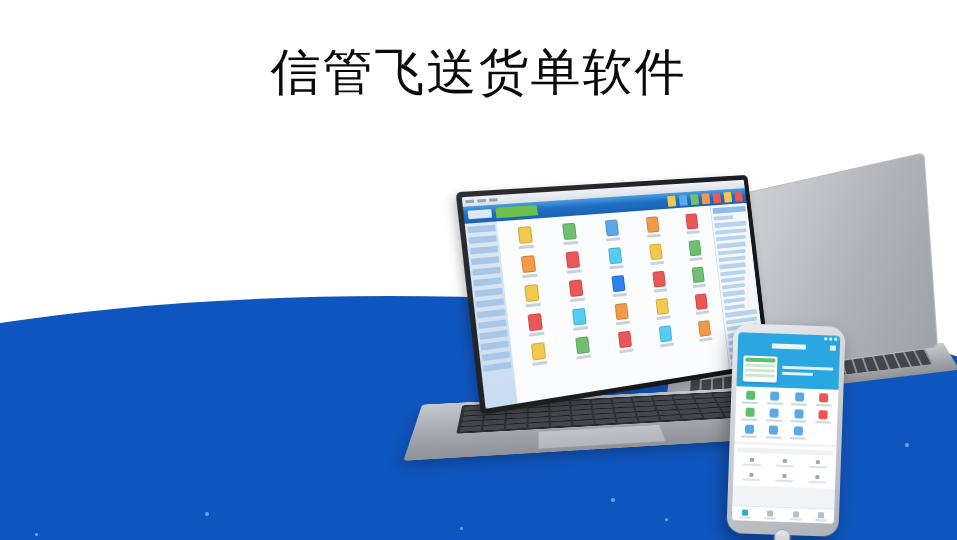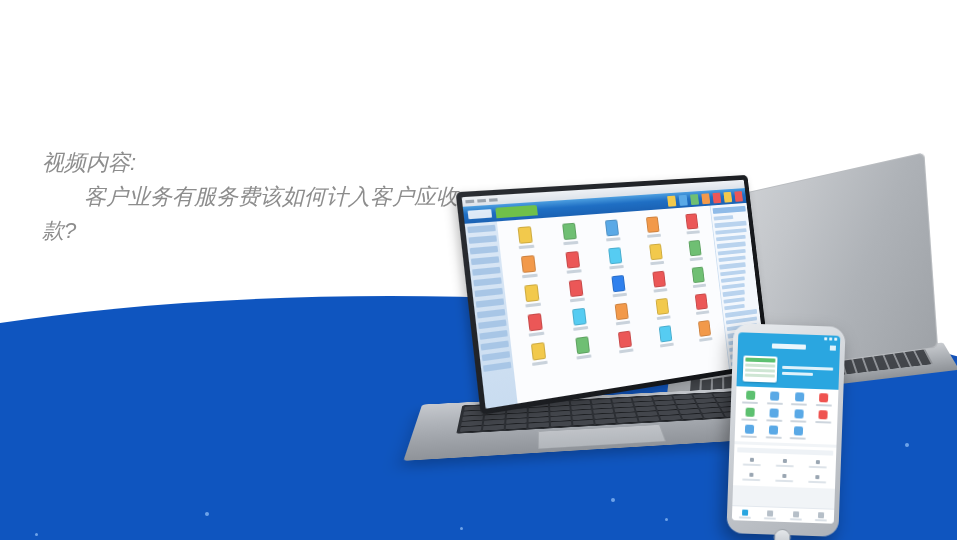--- a/index.html
+++ b/index.html
@@ -182,26 +182,22 @@
   <div id="dots">
       <span class="dot" style="left: 205px; top: 512px; width: 4px; height: 4px;"></span>
       <span class="dot" style="left: 460px; top: 527px; width: 3px; height: 3px;"></span>
       <span class="dot" style="left: 611px; top: 498px; width: 4px; height: 4px;"></span>
       <span class="dot" style="left: 665px; top: 518px; width: 3px; height: 3px;"></span>
       <span class="dot" style="left: 905px; top: 443px; width: 4px; height: 4px;"></span>
       <span class="dot" style="left: 35px; top: 533px; width: 3px; height: 3px;"></span>
       <span class="dot" style="left: 780px; top: 530px; width: 3px; height: 3px;"></span>
     </div>
 
-
-  <div class="subtitle">
-    <div>视频内容:</div>
-    <span class="ln2">客户业务有服务费该如何计入客户应收</span>
-    <span>款?</span>
-  </div>
+  <div class="title">信管飞送货单软件</div>
+
 
   <div class="devices">
 
     <div class="lap2">
       <div class="lap2-base">
         <div class="lap2-keys"></div>
       </div>
       <div class="lap2-lid"></div>
     </div>
 

